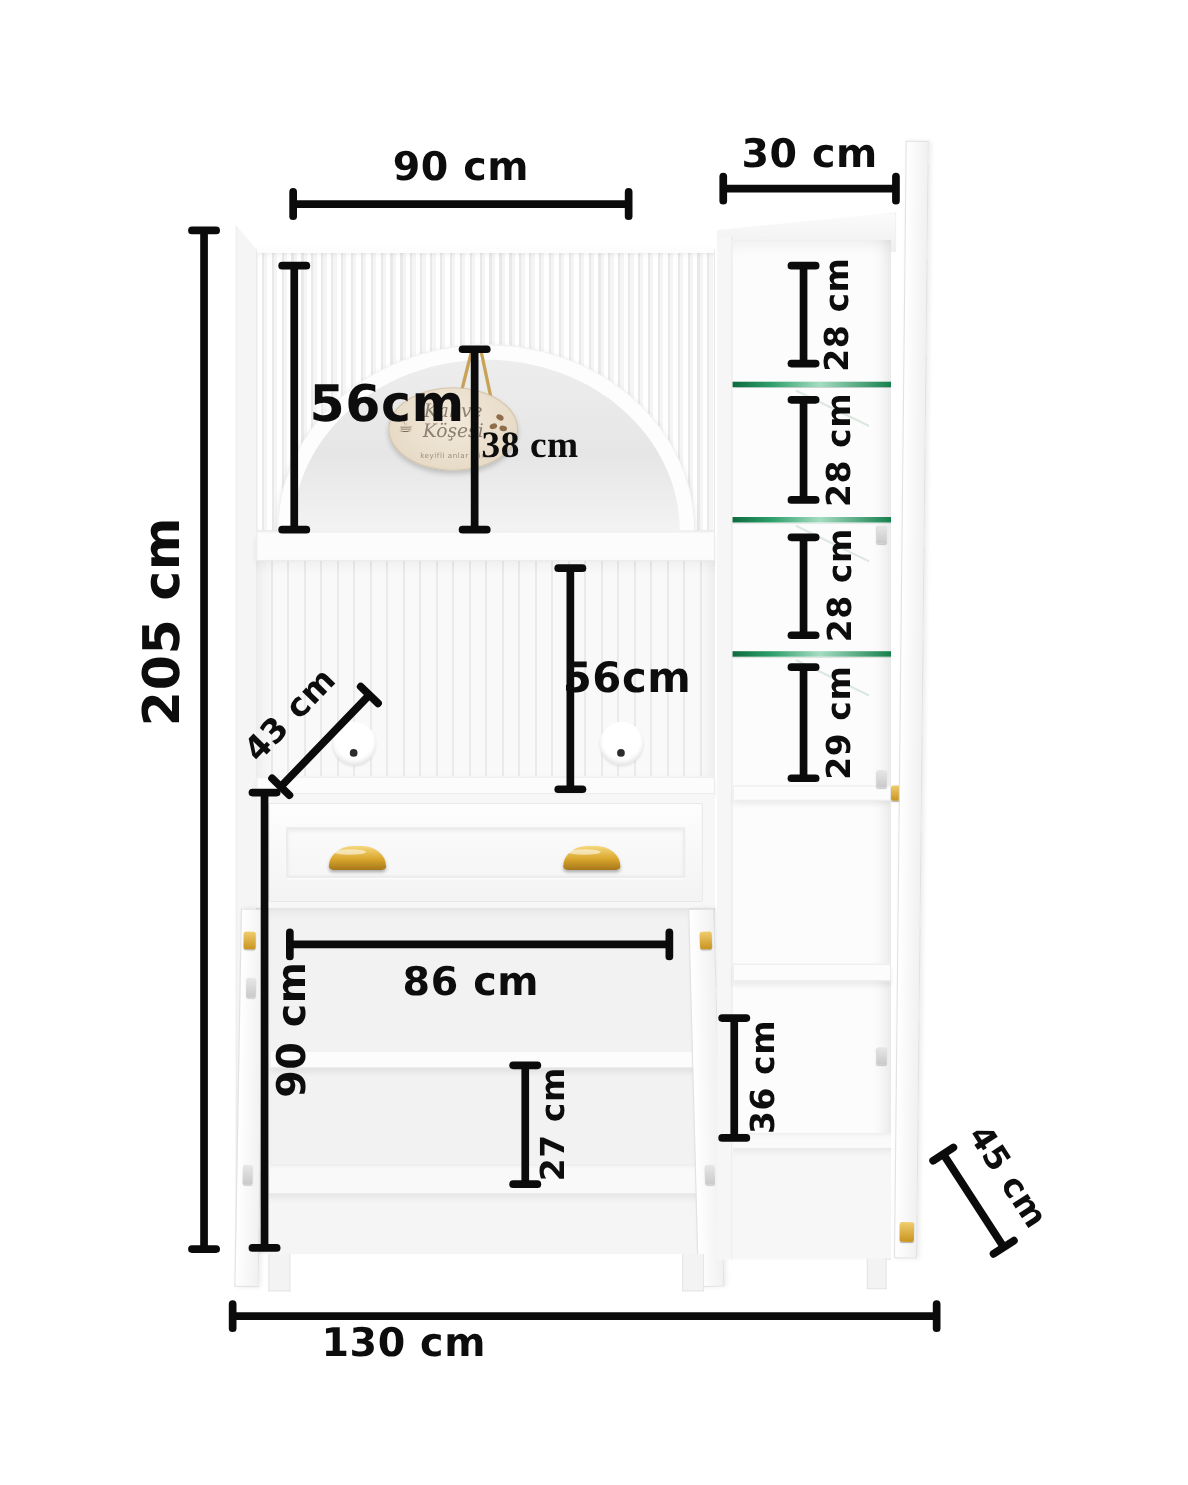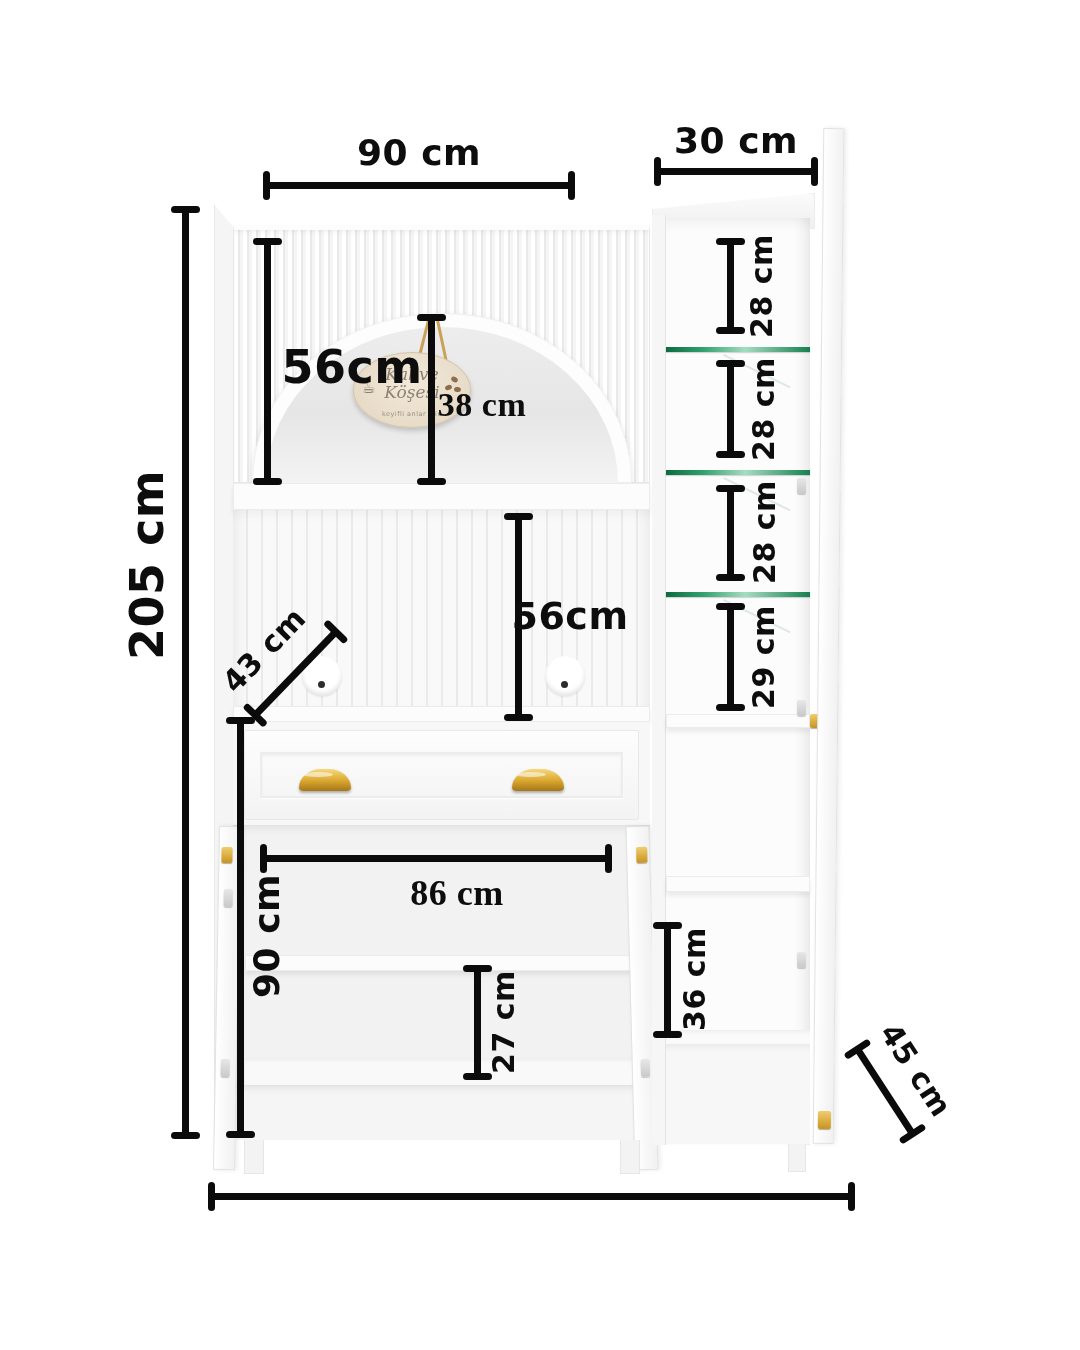--- a/index.html
+++ b/index.html
@@ -185,29 +185,30 @@
   <div class="dl v" style="left:727px;top:362px;height:94px;"></div>
   <div class="lab r90 f30" style="left:763px;top:409px;">28 cm</div>
 
   <div class="dl v" style="left:727px;top:487px;height:92px;"></div>
   <div class="lab r90 f30" style="left:764px;top:532px;">28 cm</div>
 
   <div class="dl v" style="left:727px;top:605px;height:104px;"></div>
   <div class="lab r90 f30" style="left:763px;top:657px;">29 cm</div>
 
   <div class="dl h" style="left:262px;top:855px;width:348px;"></div>
-  <div class="lab cc f36" style="left:457px;top:893px;font-family:Liberation Serif, serif;">86 cm</div>
+  <div class="lab cc f36" style="left:428px;top:893px;">86 cm</div>
 
   <div class="dl v" style="left:237px;top:719px;height:417px;"></div>
   <div class="lab r90 f36" style="left:266px;top:936px;">90 cm</div>
 
   <div class="dl v" style="left:474px;top:967px;height:111px;"></div>
   <div class="lab r90 f30" style="left:503px;top:1022px;">27 cm</div>
 
   <div class="dl v" style="left:664px;top:924px;height:112px;"></div>
   <div class="lab r90 f30" style="left:694px;top:979px;">36 cm</div>
 
   <div class="dl h" style="left:833px;top:1088px;width:104px;transform:rotate(57deg);"></div>
   <div class="lab r57 f30" style="left:916px;top:1070px;">45 cm</div>
 
   <div class="dl h" style="left:210px;top:1193px;width:643px;"></div>
+  <div class="lab cc f36" style="left:367px;top:1221px;">130 cm</div>
 
 </div>
 
 </body></html>

